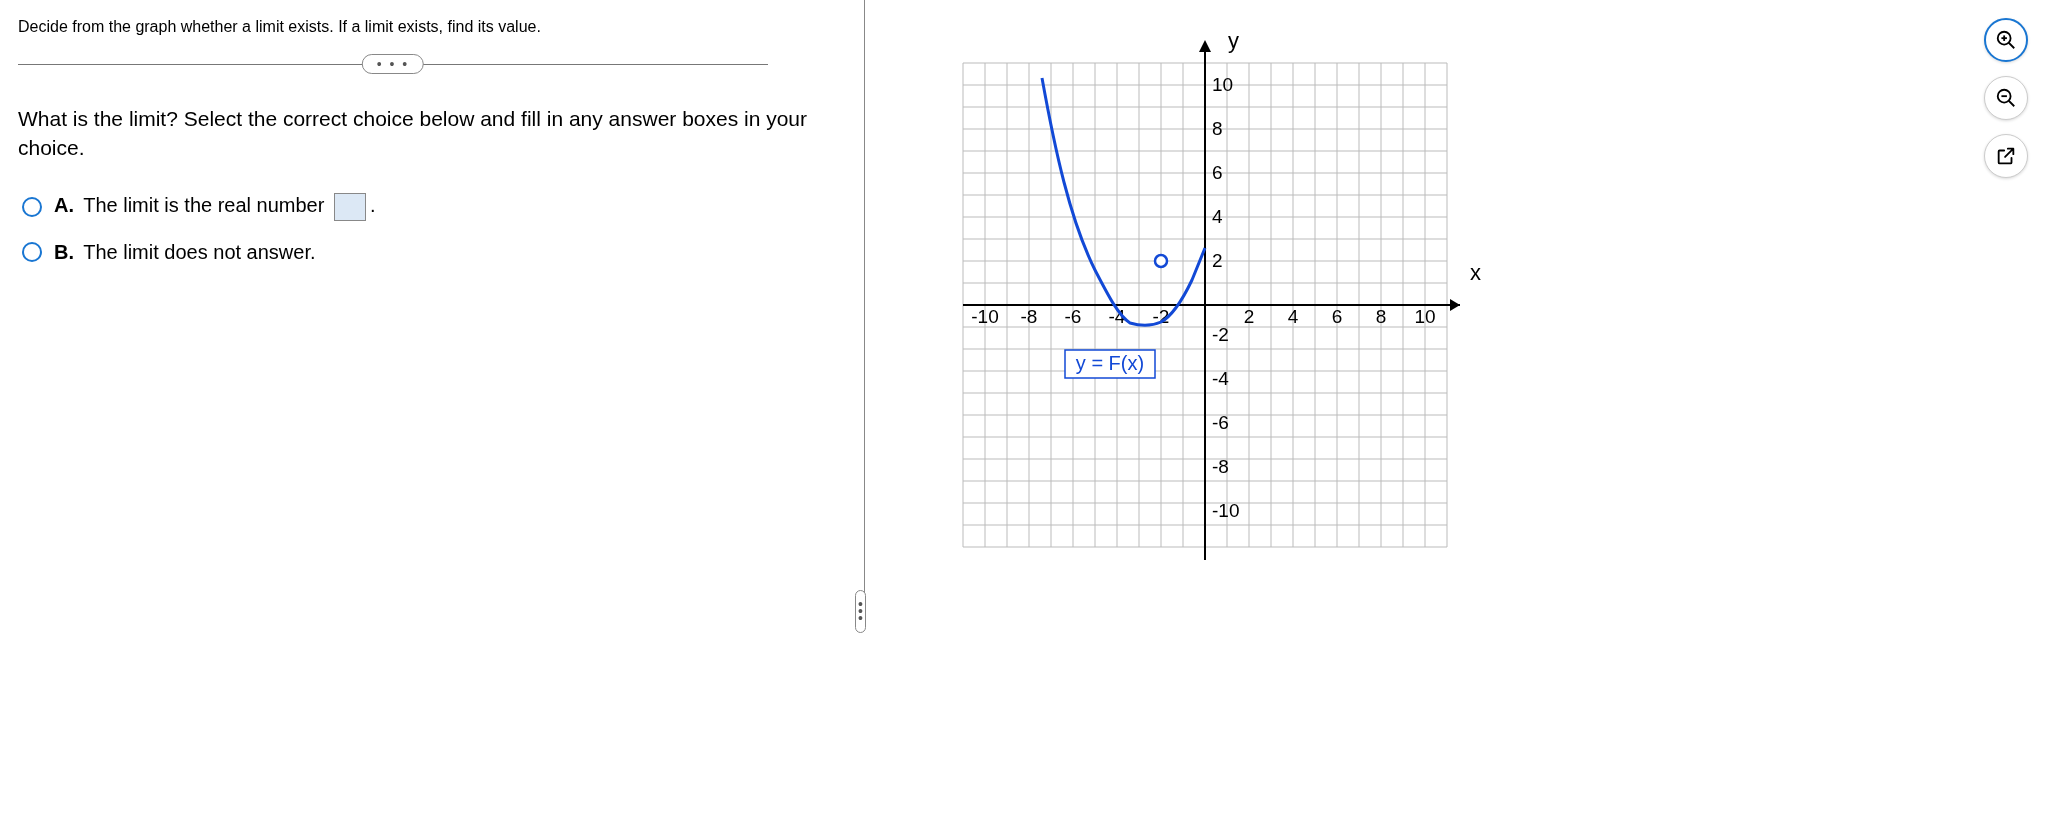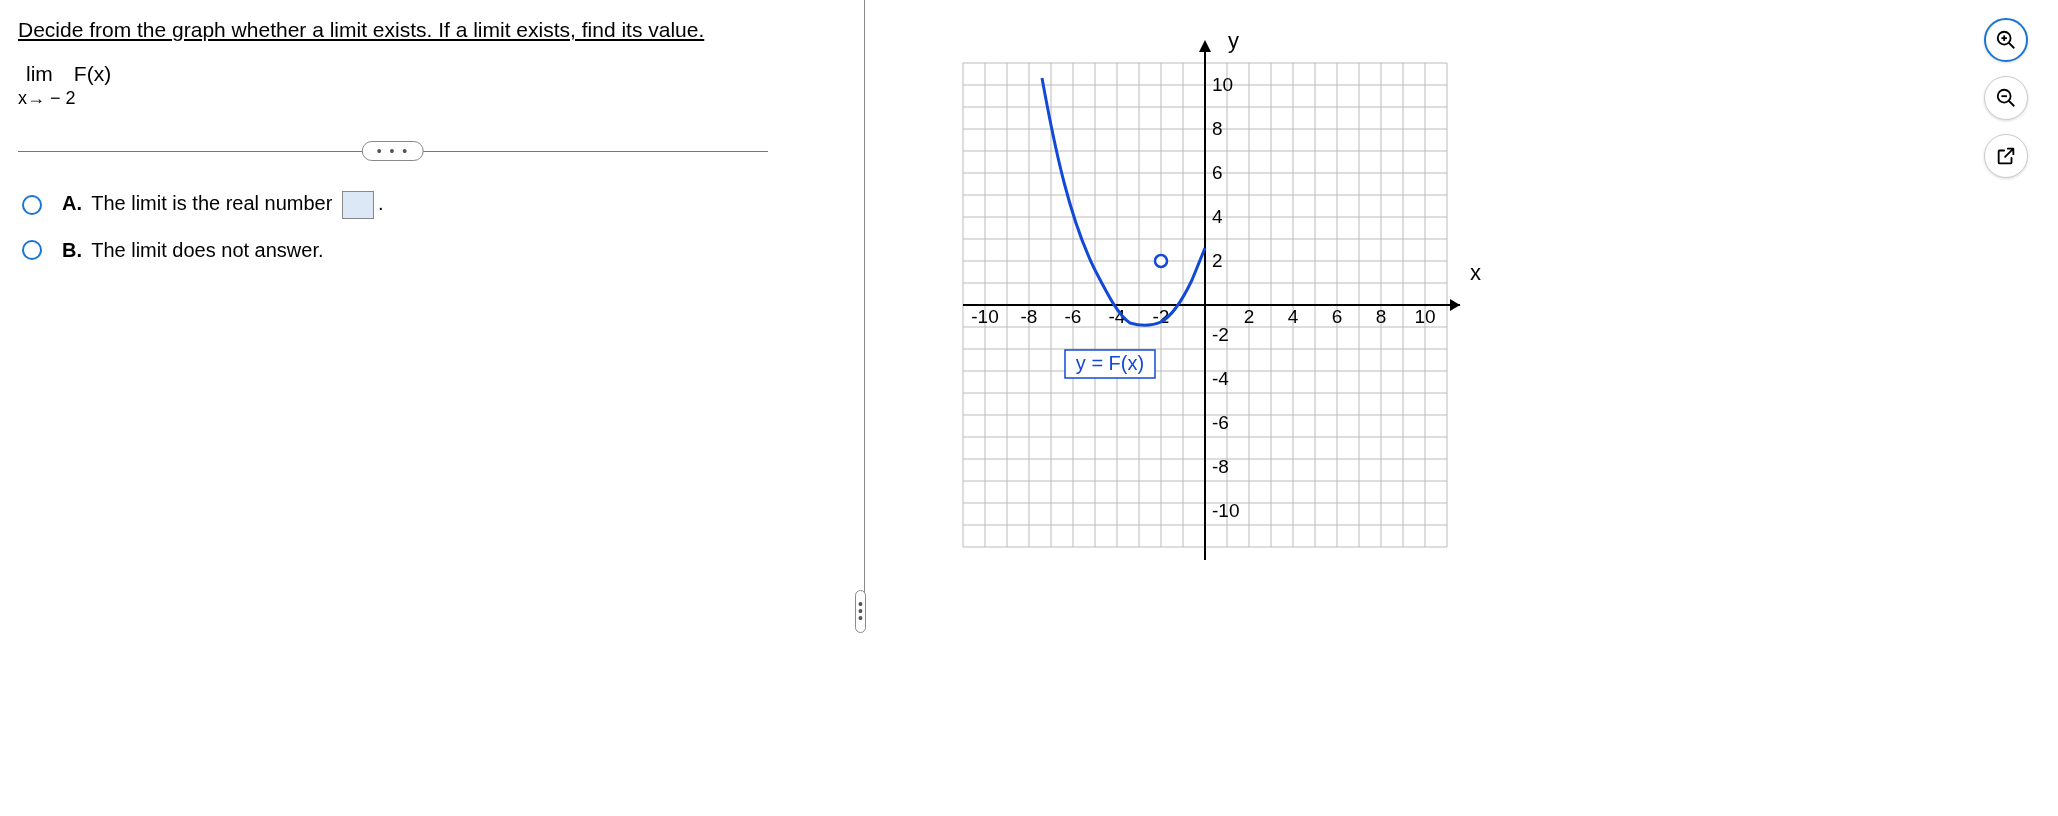--- a/index.html
+++ b/index.html
@@ -12,23 +12,22 @@
   height: 816px;
   position: relative;
 }
 .left-panel {
   position: absolute;
   left: 18px;
   top: 18px;
   width: 820px;
 }
 .instruction {
-  font-size: 21px;
+  font-size: 16px;
   margin-bottom: 18px;
-  text-decoration: underline;
 }
 .limit-expr {
   font-size: 21px;
   line-height: 1.3;
   margin-bottom: 30px;
 }
 .limit-top { display:block; padding-left: 8px;}
 .limit-bot { display:block; font-size:18px;}
 .divider-wrap {
   width: 750px;
@@ -56,21 +55,21 @@
 }
 .question {
   font-size: 21px;
   margin-bottom: 30px;
   line-height:1.4;
 }
 .choices { padding-left: 4px;}
 .choice-row {
   display:flex;
   align-items:center;
-  gap:20px;
+  gap:12px;
   margin-bottom: 20px;
   font-size: 20px;
 }
 .radio {
   width:20px; height:20px;
   border:2px solid #1976d2;
   border-radius:50%;
   flex-shrink:0;
   cursor:pointer;
 }
@@ -131,28 +130,25 @@
 .tool-btn.active { border:2px solid #1976d2; }
 .tool-btn svg { width:22px; height:22px; }
 .y-label { position:absolute; font-size:22px;}
 .x-label { position:absolute; font-size:22px;}
 </style>
 </head>
 <body>
 
 <div class="left-panel">
   <div class="instruction">Decide from the graph whether a limit exists. If a limit exists, find its value.</div>
-  <div class="limit-expr">
-    <span class="limit-top">lim F(x)</span>
-    <span class="limit-bot">x→ − 2</span>
-  </div>
   <div class="divider-wrap">
     <div class="divider-line"></div>
     <div class="divider-pill">• • •</div>
   </div>
+  <div class="question">What is the limit? Select the correct choice below and fill in any answer boxes in your choice.</div>
   <div class="choices">
     <div class="choice-row">
       <div class="radio"></div>
       <div>
         <span class="choice-letter">A.</span>
         <span>The limit is the real number</span>
         <span class="answer-box"></span><span>.</span>
       </div>
     </div>
     <div class="choice-row">

